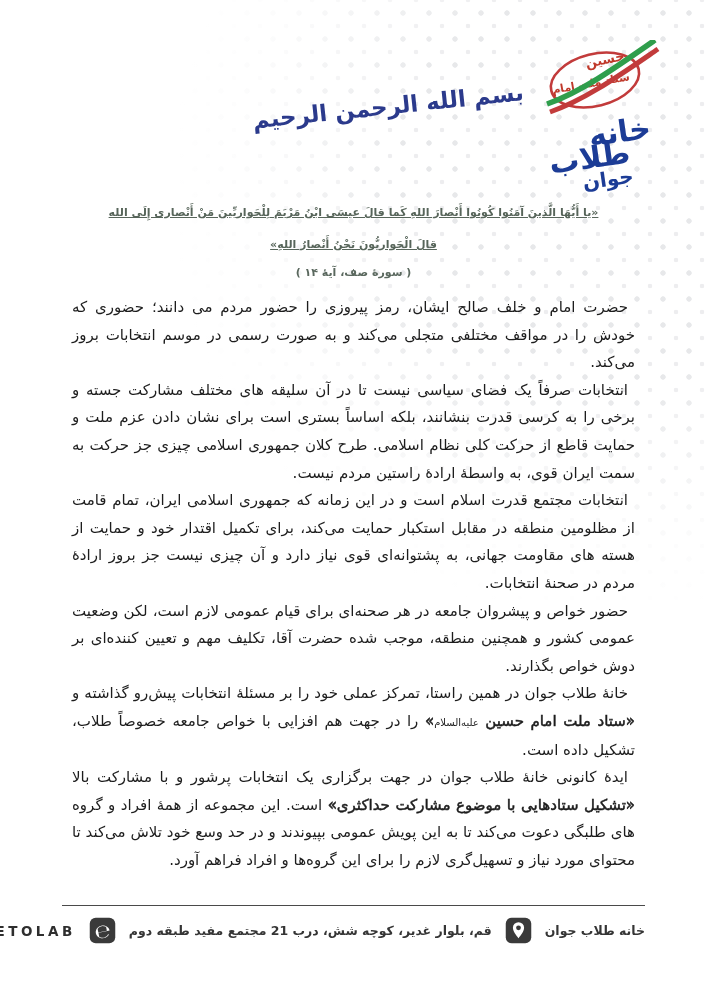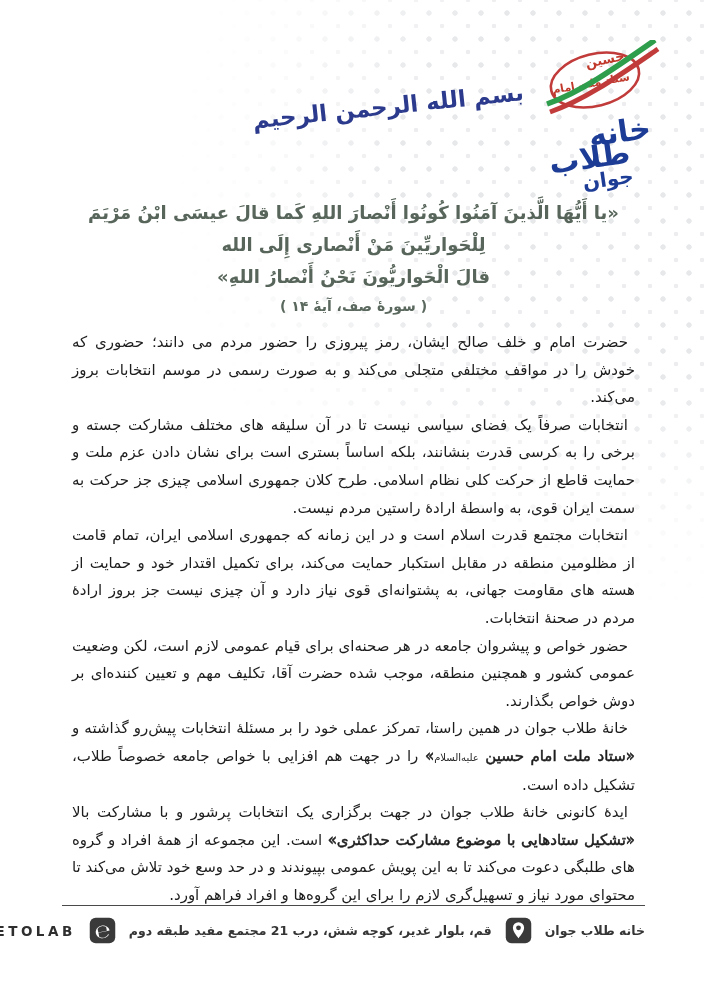--- a/index.html
+++ b/index.html
@@ -24,22 +24,22 @@
   }
   .logo{position:absolute;top:40px;right:46px;width:116px;height:152px;}
   .bismillah{
     position:absolute;top:96px;left:252px;width:220px;text-align:center;
     font-size:23px;font-weight:bold;color:#2b3a8c;
     transform:rotate(-6deg);letter-spacing:1px;white-space:nowrap;
   }
   .content{position:absolute;inset:0;direction:rtl;}
   .verse{padding-top:197px;width:596px;margin:0 auto;text-align:center;
     color:#57655a;font-weight:bold;}
-  .verse-line{font-size:18px;line-height:32px;}
-  .verse-ref{font-size:14px;margin-top:5px;color:#5a685e;}
+  .verse-line{font-size:11px;line-height:32px;text-decoration:underline;}
+  .verse-ref{font-size:11px;margin-top:5px;color:#5a685e;}
   .body-text{
     width:563px;margin:15px auto 0;text-align:justify;text-justify:inter-word;
     font-size:15px;line-height:27.6px;color:#1d1d1d;font-weight:normal;
   }
   .body-text p{margin:0;text-indent:7px;}
   .emph{-webkit-text-stroke:.5px currentColor;}
   .honorific{font-size:10px;}
   .footer{
     position:absolute;top:905px;left:62px;right:62px;
     border-top:1.5px solid #4a4a4a;padding-top:11px;

